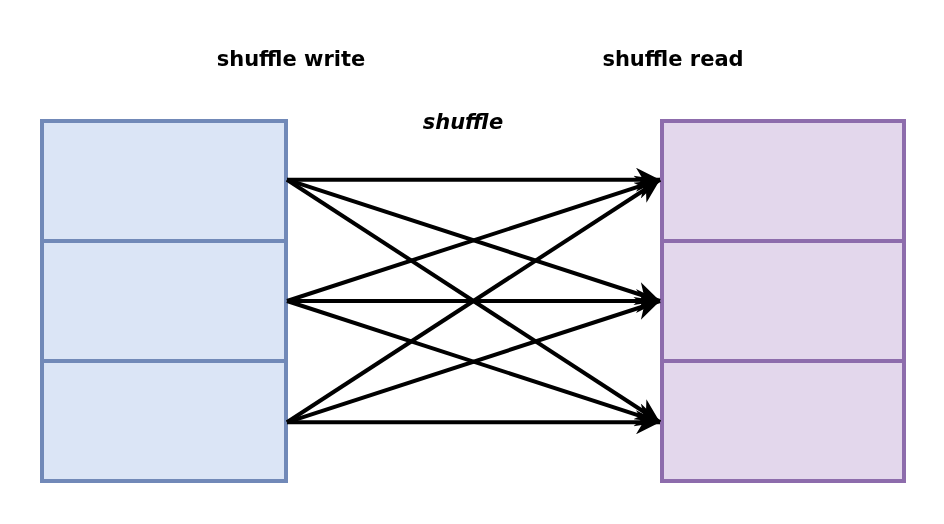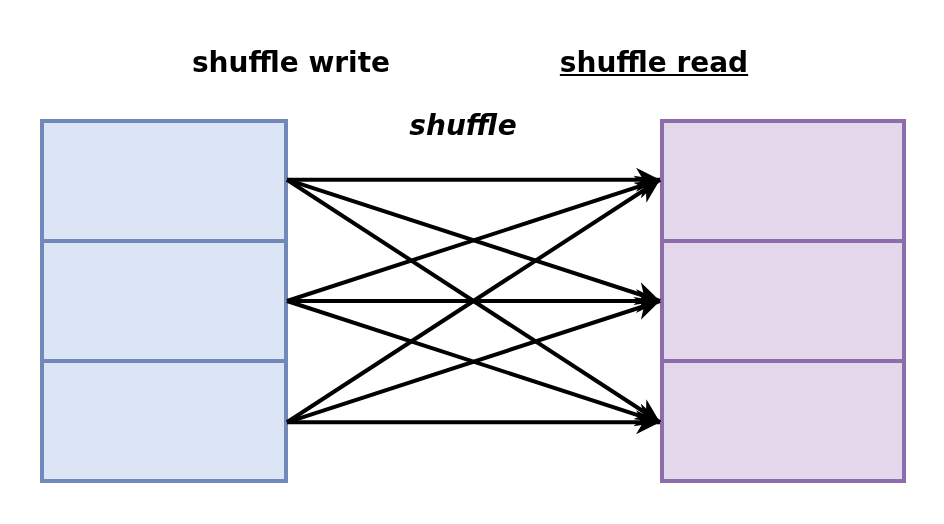--- a/index.html
+++ b/index.html
@@ -11,21 +11,21 @@
   .canvas {
     position: relative;
     width: 944px;
     height: 524px;
     background: var(--bg, #ffffff);
     overflow: hidden;
   }
   .diagram-label {
     position: absolute;
     transform: translateX(-50%);
-    font-size: 28px;
+    font-size: 21px;
     font-weight: 700;
     color: #000000;
     line-height: 1;
     white-space: nowrap;
   }
   .column {
     position: absolute;
     top: 119px;
     height: 364px;
     display: flex;
@@ -62,21 +62,21 @@
   }
   .arrowhead-path { fill: var(--arrow-color, #000000); }
 </style>
 </head>
 <body>
 
 <div class="canvas">
 
   <div class="diagram-label" style="left:291px; top:49px;">shuffle write</div>
 
-  <div class="diagram-label" style="left:654px; top:49px;text-decoration:underline;">shuffle read</div>
+  <div class="diagram-label" style="left:673px; top:49px;">shuffle read</div>
 
   <div class="diagram-label" style="left:463px; top:112px;font-style:italic;">shuffle</div>
 
   <div class="column column-left">
       <div class="partition"></div>
       <div class="partition"></div>
       <div class="partition"></div>
     </div>
 
   <div class="column column-right">

